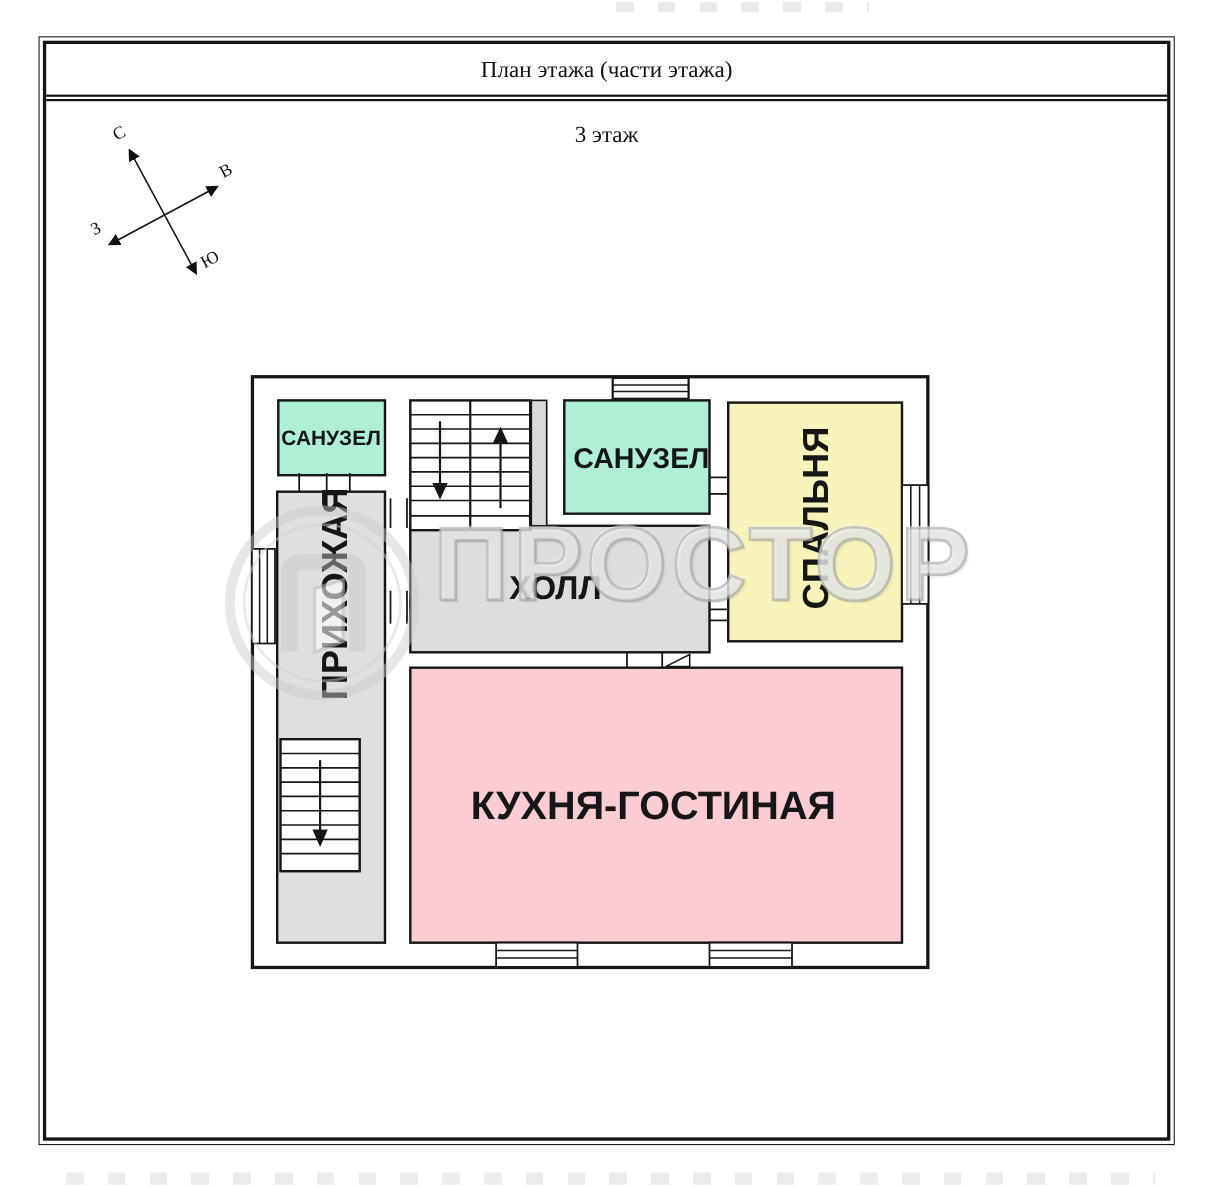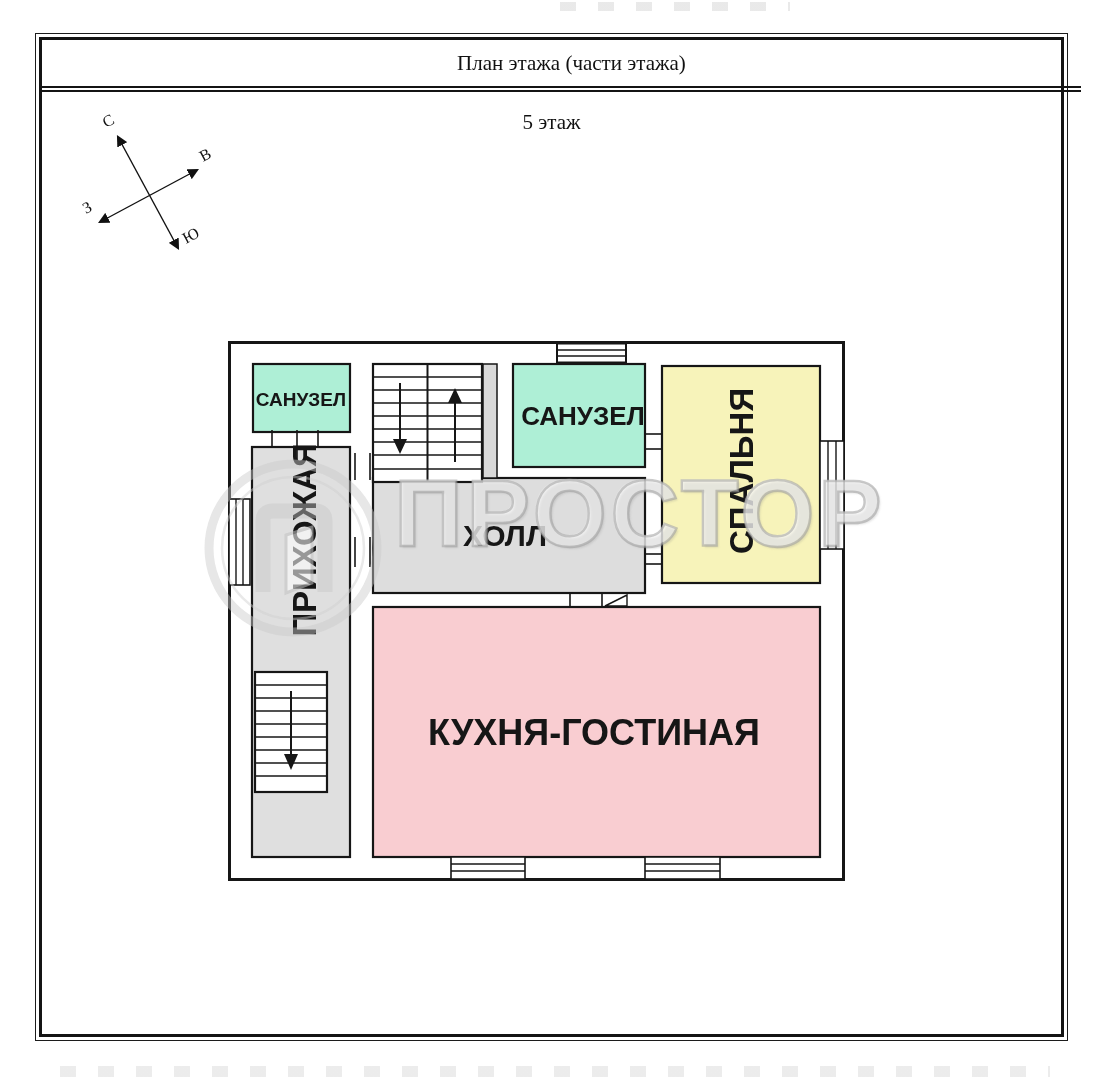--- a/index.html
+++ b/index.html
@@ -3,21 +3,21 @@
 <meta charset="utf-8">
 <style>
   html,body{margin:0;padding:0;background:#ffffff;}
   .page{position:relative;width:1102px;height:1080px;background:#ffffff;overflow:hidden;
         font-family:"Liberation Sans",sans-serif;}
   
   .frame-outer{position:absolute;left:35px;top:33px;width:1031px;height:1006px;
                border:1.5px solid #1c1c1c;}
   .frame-inner{position:absolute;left:3px;top:3px;right:3px;bottom:3px;border:3px solid #141414;}
   .title-band{position:absolute;left:0;top:0;width:100%;height:46px;border-bottom:6px double #141414;
-              display:flex;align-items:center;justify-content:center;padding-left:20px;}
+              display:flex;align-items:center;justify-content:center;}
   .title-band .t{font-family:"Liberation Serif",serif;font-size:21px;color:#111;}
   .floor-label{position:absolute;left:0;top:70px;width:100%;text-align:center;
                font-family:"Liberation Serif",serif;font-size:21px;color:#111;}
   
   .compass{position:absolute;left:60px;top:100px;}
   .compass text{font-family:"Liberation Serif",serif;font-size:16px;fill:#111;}
   
   .plan{position:absolute;left:228px;top:341px;}
   .plan text{font-family:"Liberation Sans",sans-serif;font-weight:bold;fill:#161616;}
   .wall{stroke:#161616;fill:none;}
@@ -40,21 +40,21 @@
 <div class="page">
 
   <div class="noise noise-top"></div>
   <div class="noise noise-bottom"></div>
 
   <div class="frame-outer">
     <div class="frame-inner">
       <div class="title-band">
         <span class="t">План этажа (части этажа)</span>
       </div>
-      <div class="floor-label">5 этаж</div>
+      <div class="floor-label">3 этаж</div>
     </div>
   </div>
 
   <svg class="compass" width="180" height="180" viewBox="0 0 180 180">
     <defs>
       <marker id="ah" viewBox="0 0 10 10" refX="8" refY="5" markerWidth="8" markerHeight="8" orient="auto-start-reverse">
           <path d="M0,0 L10,5 L0,10 z" fill="#111"></path>
         </marker>
     </defs>
     <line x1="118" y1="148" x2="58" y2="37" stroke="#111" stroke-width="1.4" marker-start="url(#ah)" marker-end="url(#ah)"></line>

